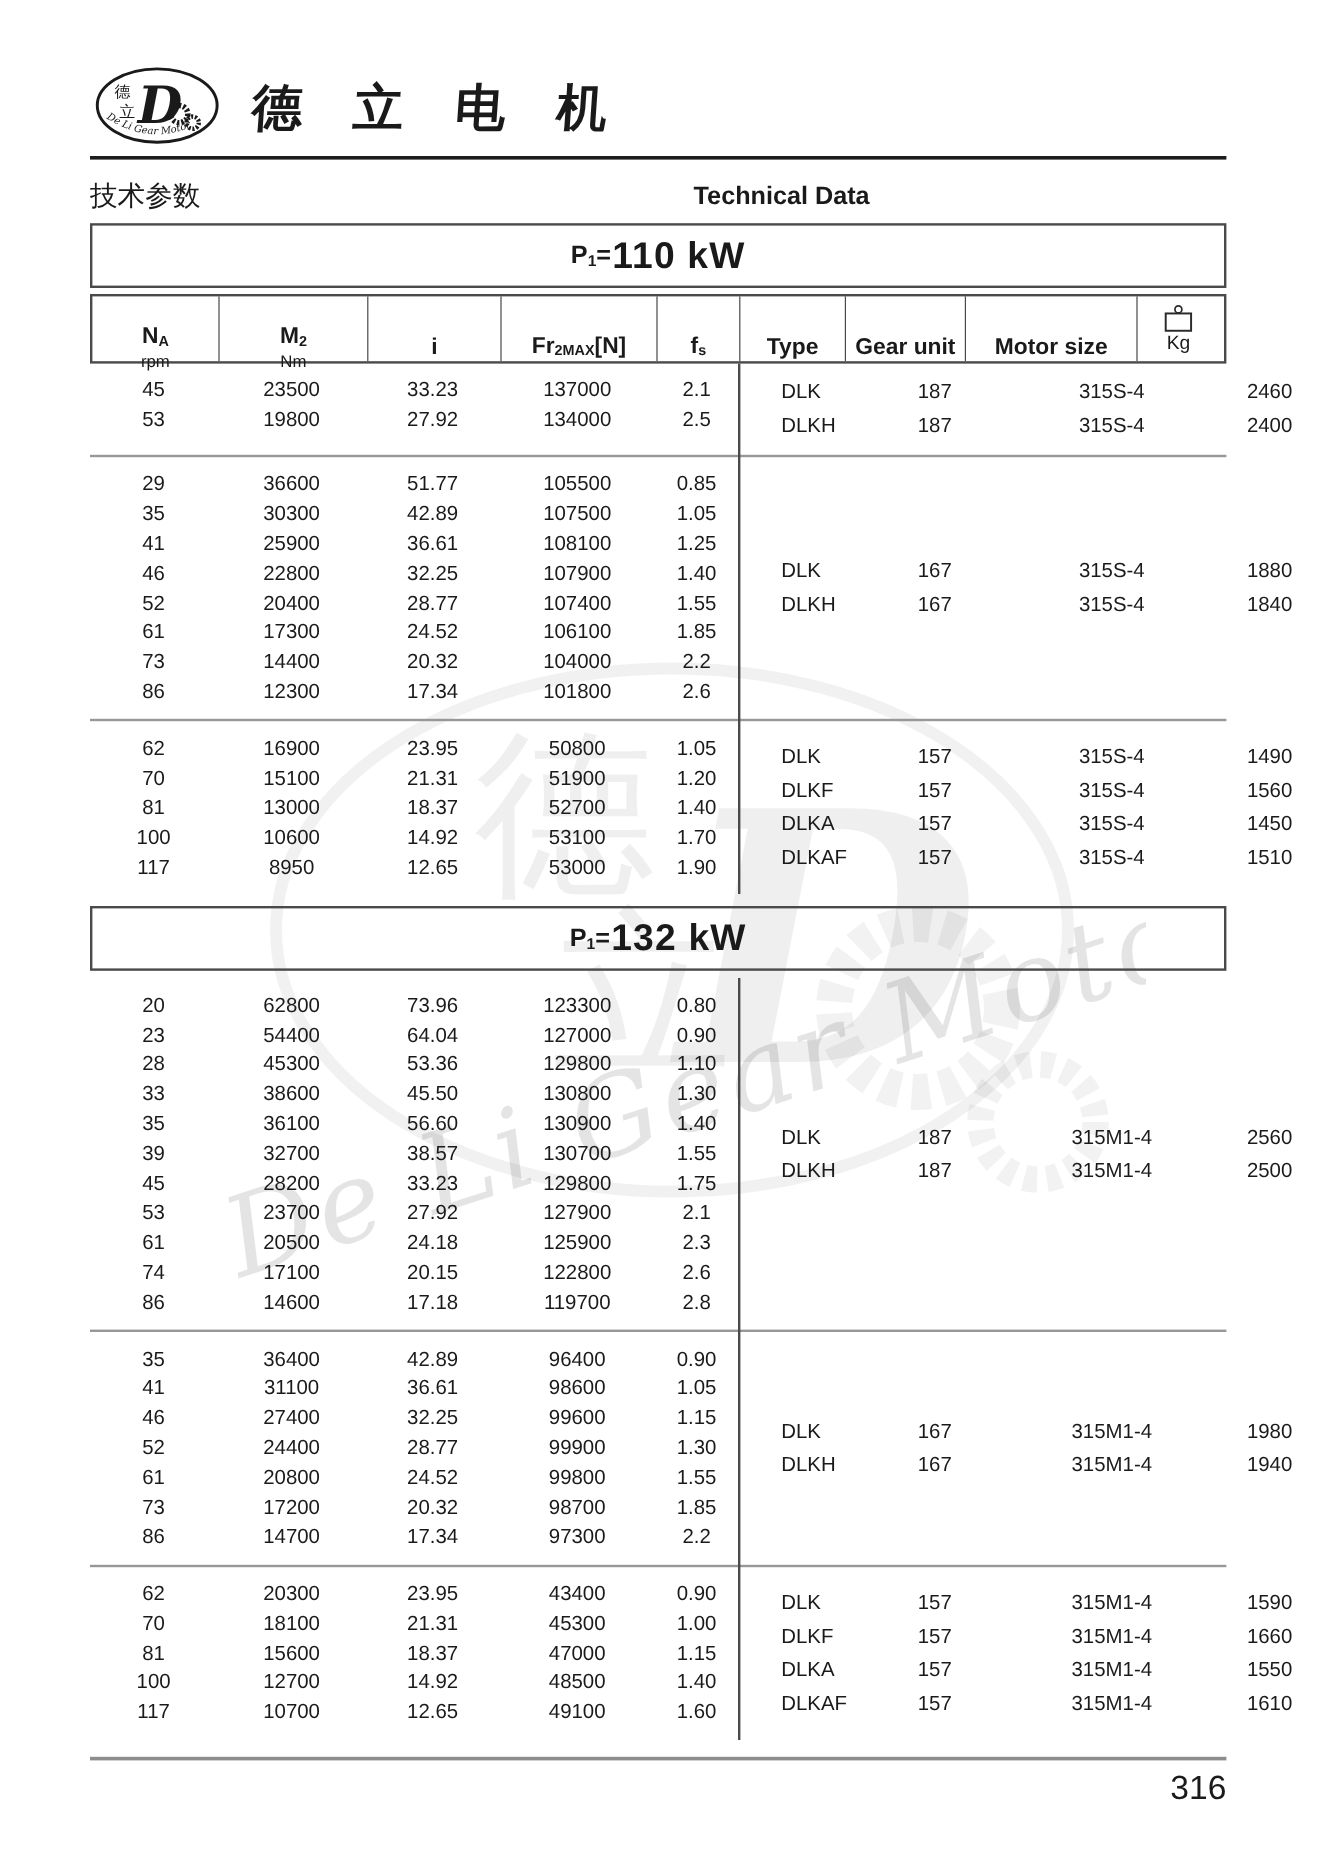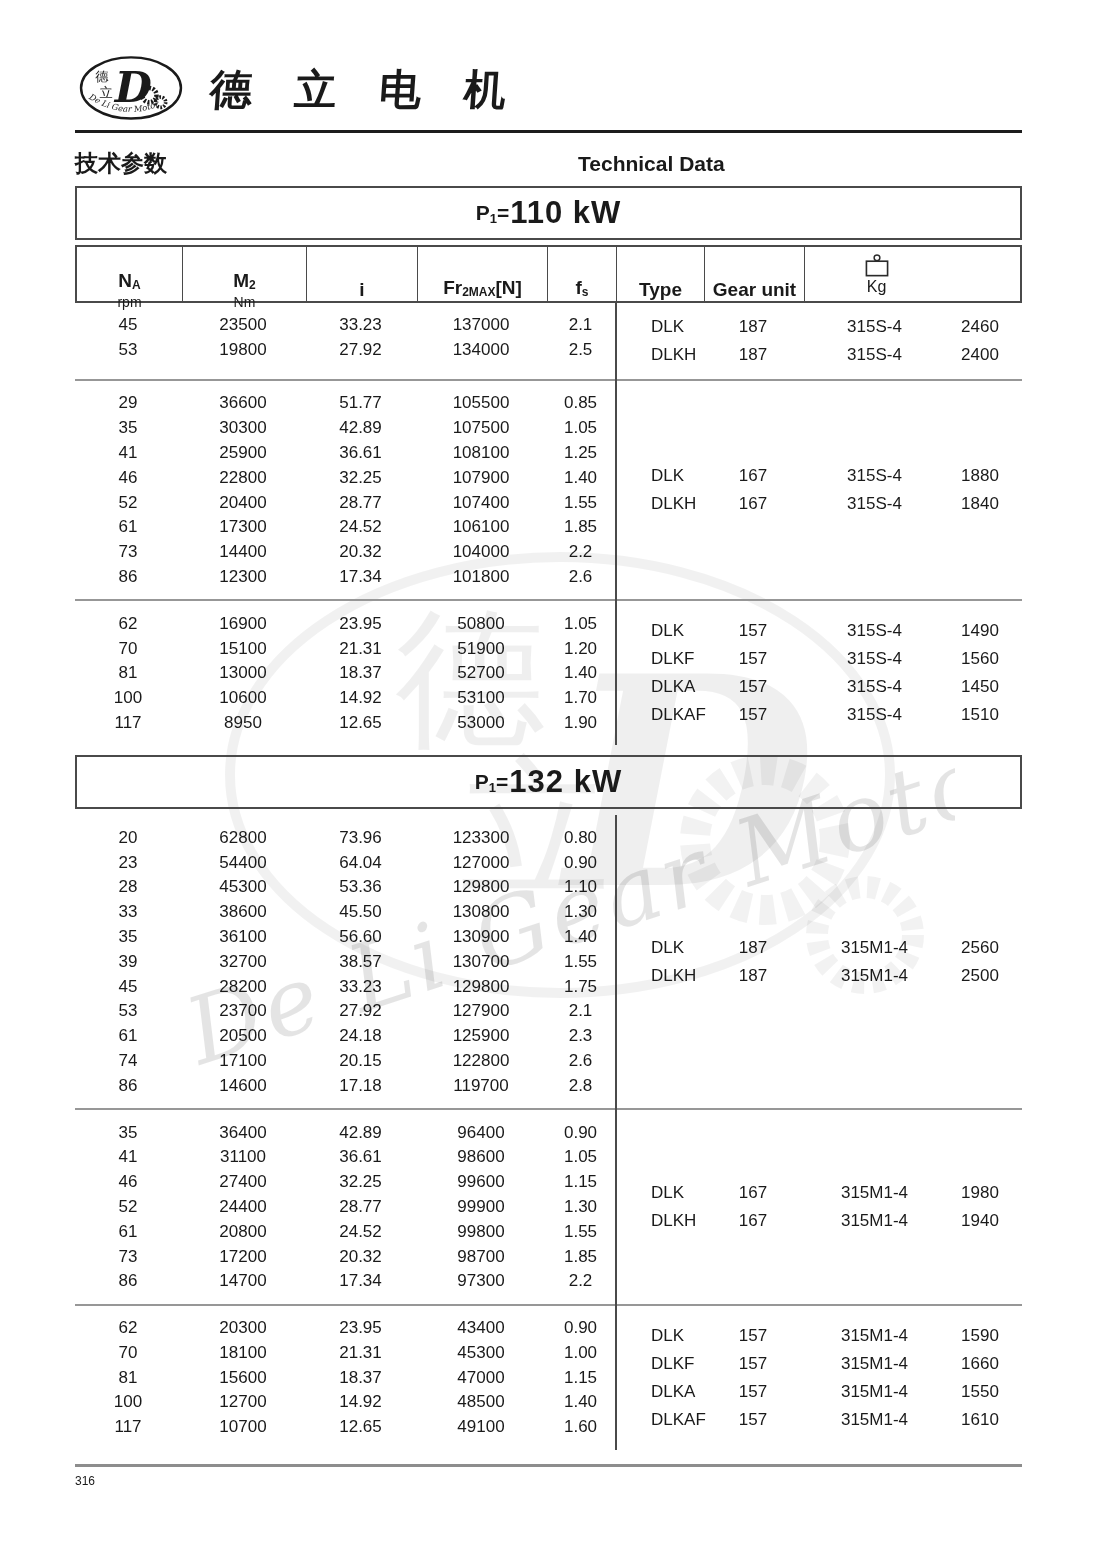--- a/index.html
+++ b/index.html
@@ -9,21 +9,21 @@
   }
   .page{position:absolute;inset:0;}
   
   .watermark{position:absolute;left:165px;top:540px;width:790px;height:580px;pointer-events:none;}
   
   .brand-row{display:flex;align-items:center;padding-top:54px;margin-left:78px;position:relative;z-index:2;}
   .logo-svg{width:106px;height:72px;}
   .brand-title{font-family:"DejaVu Serif",serif;font-size:42px;font-weight:bold;margin-left:26px;letter-spacing:14px;transform:skewX(-4deg);}
   .brand-rule{margin:4px 0 0 75px;width:947px;height:3px;background:#1d1d1d;}
   .section-row{margin-left:75px;width:947px;position:relative;margin-top:15px;height:28px;}
-  .section-cn{font-size:23px;font-weight:bold;}
+  .section-cn{font-size:23px;font-weight:normal;}
   .section-en{position:absolute;left:503px;top:4px;font-size:21px;font-weight:bold;}
   
   .content{margin-left:75px;width:947px;position:relative;z-index:2;}
   .tbox{margin-top:10px;height:50px;border:2px solid #4a4a4a;display:flex;align-items:center;justify-content:center;background:transparent;}
   .tbox .tp{font-size:21px;font-weight:bold;}
   .tbox .tsub{font-size:13px;font-weight:bold;vertical-align:-3px;}
   .tbox .tval{font-size:31px;font-weight:bold;letter-spacing:1px;margin-left:1px;}
   
   .hrow{margin-top:5px;display:grid;grid-template-columns:106px 124px 111px 130px 69px 88px 100px 143px 68px;border:2px solid #4a4a4a;}
   .hcell{border-right:1.5px solid #4a4a4a;height:54px;display:flex;flex-direction:column;align-items:center;justify-content:center;}
@@ -34,27 +34,27 @@
   .kg-icon{width:30px;height:25px;display:block;}
   .kgl{font-size:16px;line-height:16px;margin-top:0px;}
   
   .sblocks{position:relative;margin-top:0;}
   .sblocks::after{content:"";position:absolute;left:540px;top:0;bottom:0;width:1.5px;background:#4a4a4a;}
   .sblocks.mt{margin-top:6px;}
   .block{display:flex;padding:10px 0;}
   .block + .block{border-top:2px solid #979797;}
   .bleft{width:540px;display:grid;grid-template-columns:106px 124px 111px 130px 69px;grid-auto-rows:24.8px;align-items:center;}
   .bright{width:407px;display:flex;flex-direction:column;justify-content:center;}
-  .trow{display:grid;grid-template-columns:88px 100px 143px 68px;height:28px;align-items:center;}
+  .trow{display:grid;grid-template-columns:88px 100px 143px 68px;height:28px;align-items:center;gap:26px;}
   .cell{text-align:center;font-size:17px;white-space:nowrap;}
   .tname{text-align:left;padding-left:36px;overflow:visible;}
   
   .footer{margin-left:75px;width:947px;position:relative;z-index:2;}
   .footer-rule{margin-top:14px;height:3px;background:#8d8d8d;}
-  .page-num{margin-top:7px;text-align:left;font-size:12px;}
+  .page-num{margin-top:7px;text-align:right;font-size:28px;}
 </style>
 </head>
 <body>
 
 <div class="page">
 
   <svg class="watermark" viewBox="0 0 790 580">
     <ellipse cx="395" cy="235" rx="330" ry="218" fill="none" stroke="#000" stroke-width="10" opacity="0.055"></ellipse>
     <text x="230" y="190" font-size="150" font-family="DejaVu Serif,serif" fill="#000" opacity="0.06">德</text>
     <text x="295" y="340" font-size="150" font-family="DejaVu Serif,serif" fill="#000" opacity="0.06">立</text>
@@ -109,20 +109,23 @@
         <div class="hmain"><span>Fr</span><span class="subs">2MAX</span><span>[N]</span></div>
       </div>
       <div class="hcell">
         <div class="hmain"><span>f</span><span class="subs">s</span></div>
       </div>
       <div class="hcell">
         <div class="hmain">Type</div>
       </div>
       <div class="hcell">
         <div class="hmain">Gear unit</div>
+      </div>
+      <div class="hcell">
+        <div class="hmain">Motor size</div>
       </div>
       <div class="hcell">
         <svg class="kg-icon" viewBox="0 0 30 26">
           <circle cx="15" cy="4" r="3" fill="none" stroke="#2a2a2a" stroke-width="1.5"></circle>
           <rect x="4" y="7.5" width="22" height="15" fill="none" stroke="#2a2a2a" stroke-width="1.7"></rect>
         </svg>
         <div class="kgl">Kg</div>
       </div>
     </div>
 

